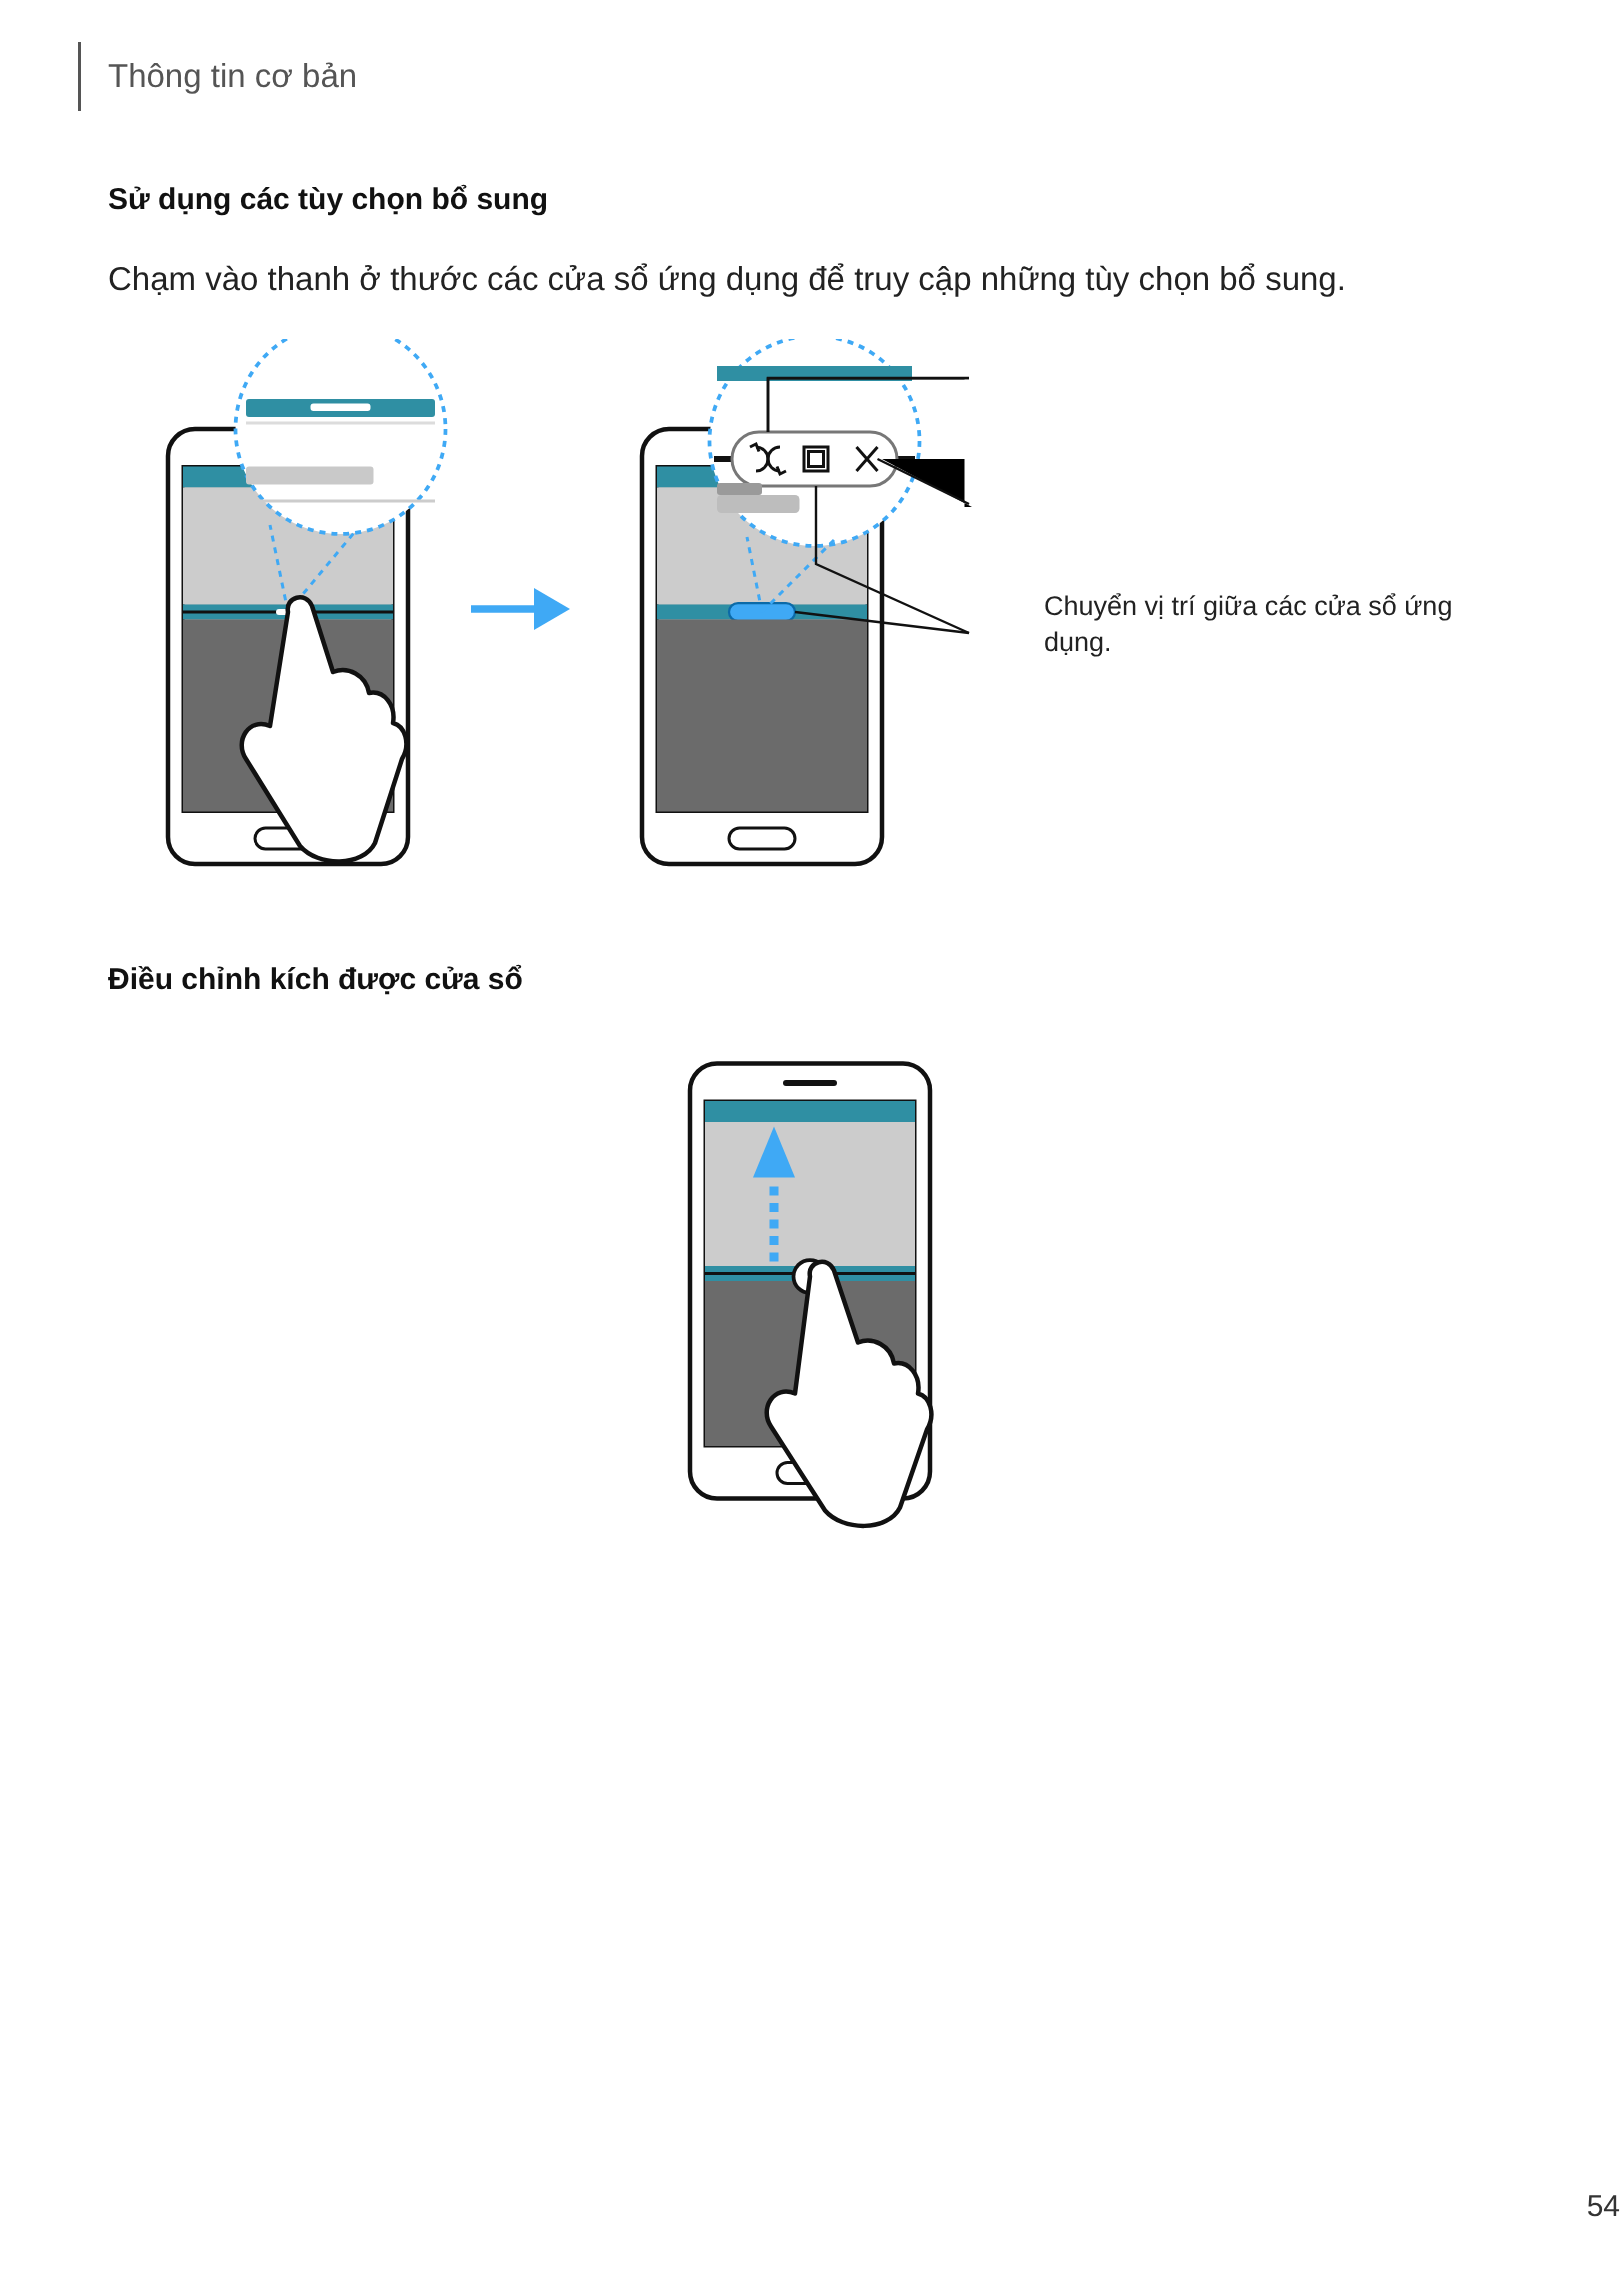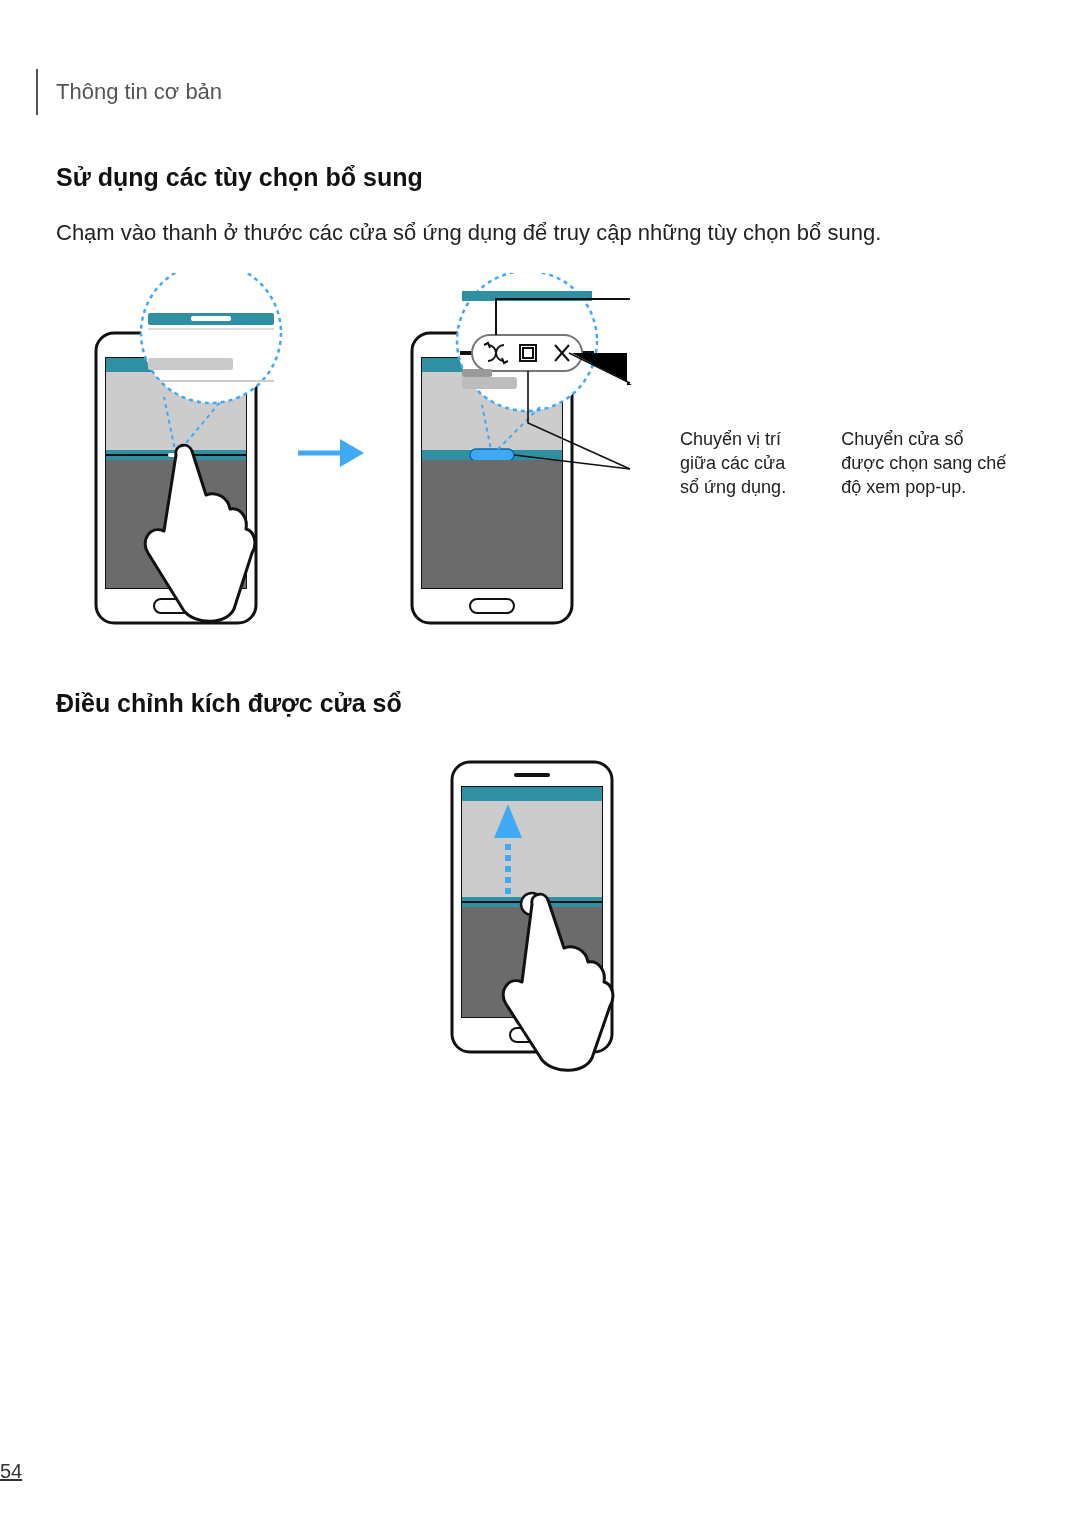--- a/index.html
+++ b/index.html
@@ -5,43 +5,42 @@
   * { box-sizing: border-box; margin: 0; padding: 0; }
   body {
     width: 1080px;
     height: 1527px;
     background: #fff;
     font-family: Arial, "Segoe UI", sans-serif;
     color: #222;
     position: relative;
   }
   .page {
-    padding: 28px 72px 30px 56px;
-    margin-top: 41px;
+    padding: 28px 72px 30px 72px;
   }
   .header-bar {
     display: flex;
     align-items: center;
     margin-bottom: 48px;
     height: 46px;
   }
   .header-divider {
     width: 2px;
     background: #555;
     height: 46px;
     margin-right: 18px;
     margin-left: -20px;
   }
   .header-text {
     font-size: 22px;
     color: #555;
     font-weight: 400;
   }
   .section-heading {
-    font-size: 25px;
+    font-size: 20px;
     font-weight: 700;
     color: #111;
     margin-bottom: 24px;
   }
   .body-text {
     font-size: 22px;
     line-height: 1.5;
     color: #222;
     margin-bottom: 24px;
   }
@@ -70,24 +69,23 @@
   .figure-center {
     display: flex;
     justify-content: center;
     margin-top: 10px;
   }
   .page-number {
     position: absolute;
     bottom: 44px;
     left: 0;
     right: 0;
-    text-align: left;
+    text-align: right;
     font-size: 20px;
     color: #333;
-    text-decoration: underline;
   }
   svg { display: block; }
 </style>
 </head>
 <body>
 
 <div class="page">
 
   <div class="header-bar">
     <div class="header-divider"></div>
@@ -211,21 +209,20 @@
 
           <polyline points="156,98 156,150 258,196"></polyline>
           <polyline points="120,187 258,196" stroke="none"></polyline>
         </g>
         <line x1="142" y1="182" x2="258" y2="196" stroke="#111" stroke-width="1.6"></line>
       </svg>
     </div>
 
     <div class="callouts">
       <div class="callout">Chuyển vị trí giữa các cửa sổ ứng dụng.</div>
-      <div class="callout">Chuyển cửa sổ được chọn sang chế độ xem pop-up.</div>
     </div>
   </div>
 
   <h2 class="section-heading">Điều chỉnh kích được cửa sổ</h2>
 
   <div class="figure-center">
     <svg width="240" height="340" viewBox="0 0 240 340">
       <rect x="40" y="20" width="160" height="290" rx="18" fill="#fff" stroke="#111" stroke-width="3"></rect>
       <rect x="50" y="45" width="140" height="230" fill="#b5b5b5" stroke="#111" stroke-width="2"></rect>
       <rect x="50" y="45" width="140" height="14" fill="#2f8fa3"></rect>

